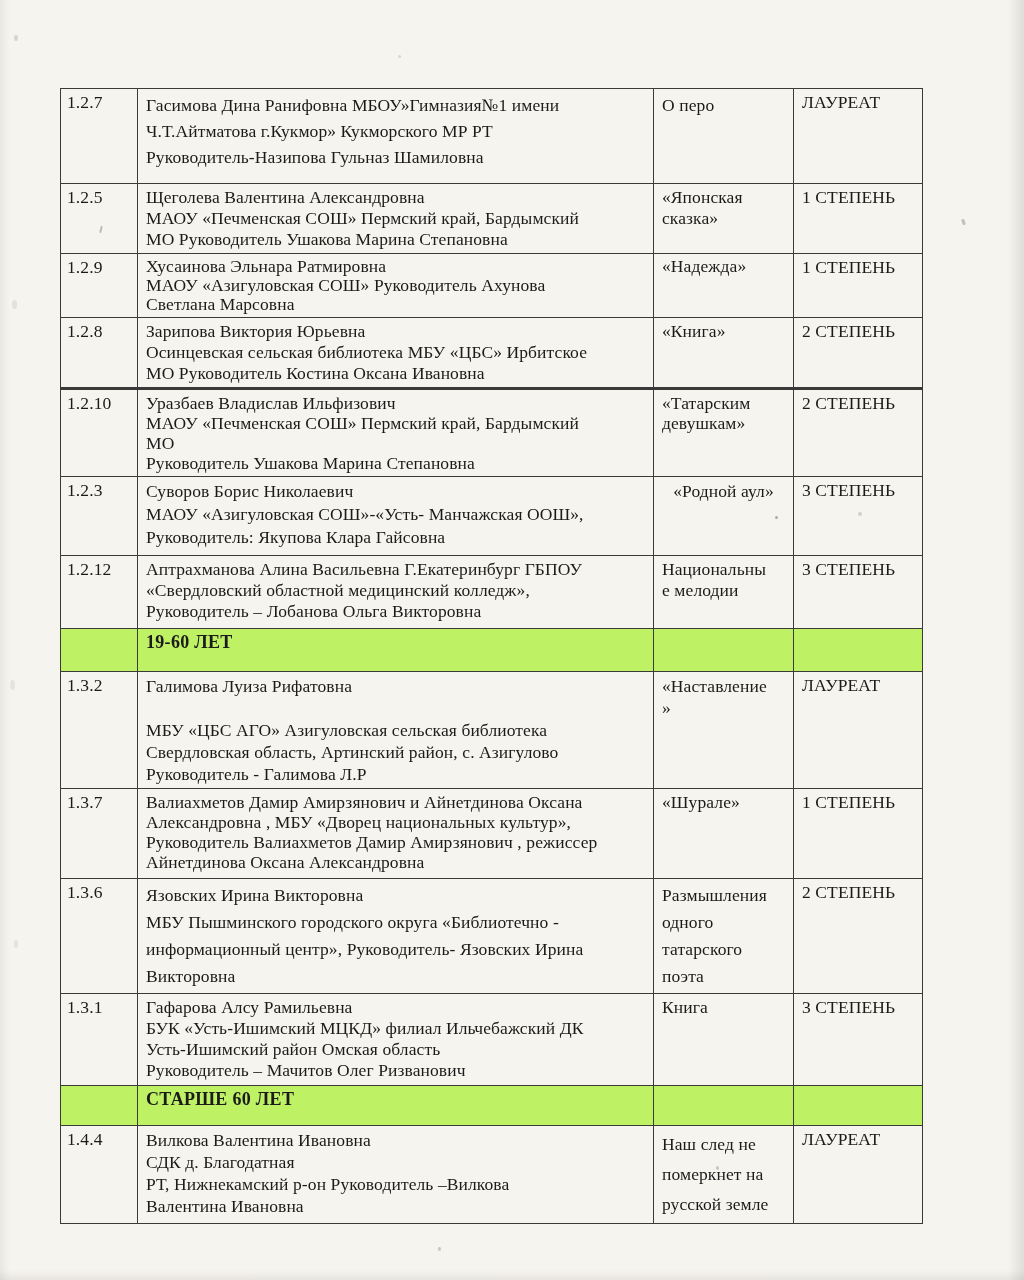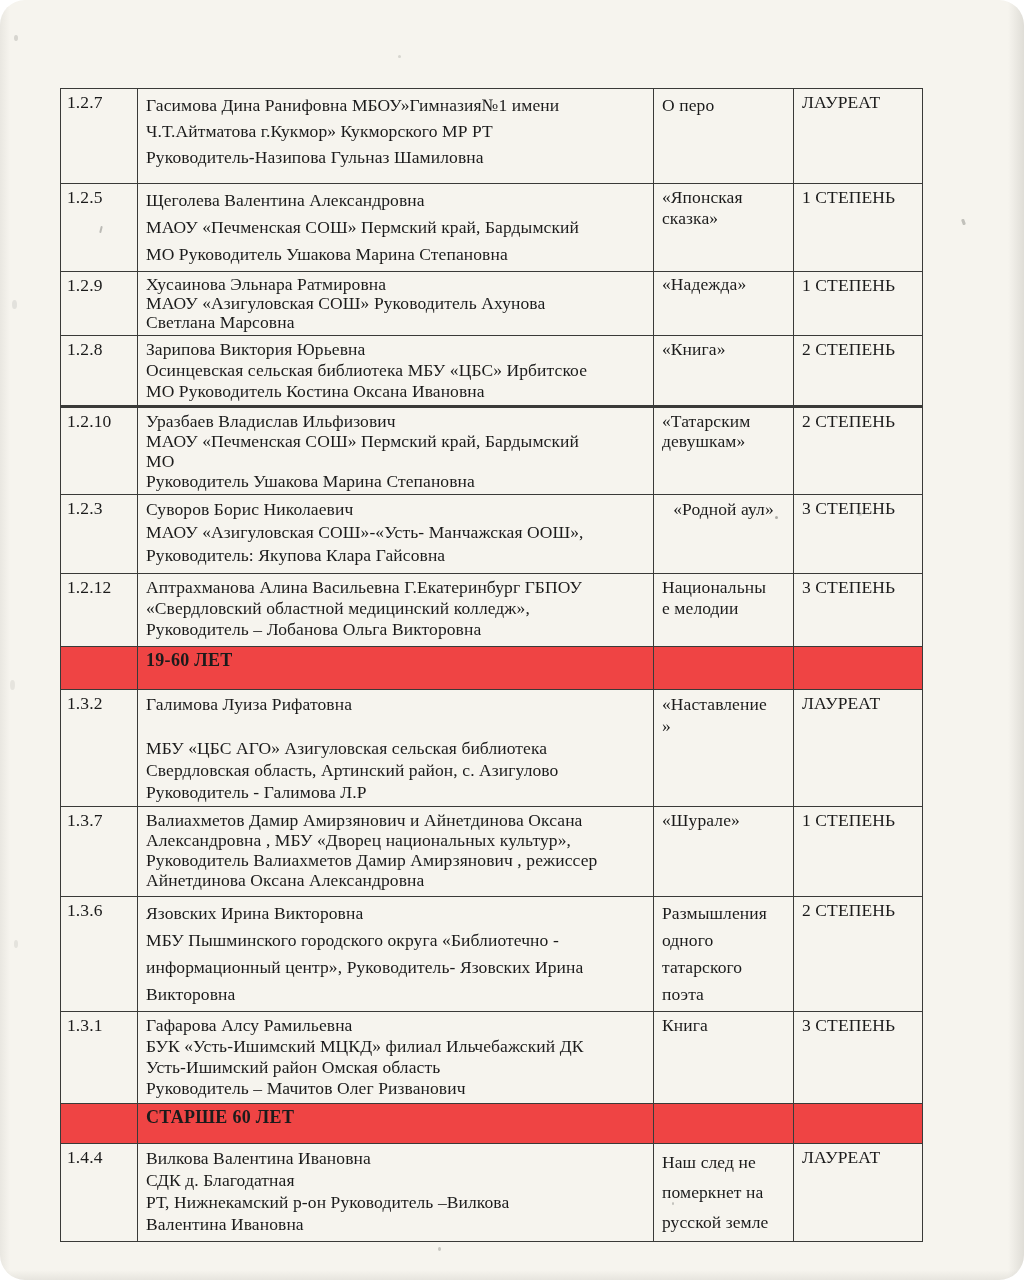--- a/index.html
+++ b/index.html
@@ -4,41 +4,40 @@
 <style>
   html, body { margin: 0; padding: 0; }
   .page {
     position: relative;
     width: 1024px;
     height: 1280px;
     background: #f6f4ee;
     font-family: "Liberation Serif", "DejaVu Serif", serif;
     color: #1b1b1b;
     overflow: hidden;
-    border-radius: 25px;
   }
   table.results {
     position: absolute;
     left: 60px;
     top: 88px;
     width: 862px;
     border-collapse: collapse;
     table-layout: fixed;
   }
   table.results td {
     border: 1.6px solid #3a3a38;
     vertical-align: top;
     padding: 3px 8px 3px 8px;
     font-size: 17.5px;
     line-height: 21px;
     white-space: pre-line;
     letter-spacing: 0.1px;
   }
   table.results td.num { padding-left: 6px; padding-right: 2px; }
-  tr.section-row td { background: #ef4444; }
+  tr.section-row td { background: #bef264; }
   tr.section-row td.participant {
     font-weight: bold;
     font-size: 18px;
     letter-spacing: 0.3px;
   }
   tr.thick-bottom td { border-bottom-width: 3px; }
   
   .speck {
     position: absolute;
     background: #8d8d88;
@@ -79,21 +78,21 @@
         <tr style="height: 95px;">
           <td class="num">1.2.7</td>
           <td class="participant" style="line-height: 26px;">Гасимова Дина Ранифовна МБОУ»Гимназия№1 имени
 Ч.Т.Айтматова г.Кукмор»  Кукморского  МР РТ
 Руководитель-Назипова Гульназ Шамиловна</td>
           <td class="work" style="line-height: 26px;">О перо</td>
           <td class="award">ЛАУРЕАТ</td>
         </tr>
         <tr style="height: 69px;">
           <td class="num">1.2.5</td>
-          <td class="participant" style="line-height: 27px; margin-top: 32px;">Щеголева Валентина Александровна
+          <td class="participant" style="line-height: 21px; margin-top: 32px;">Щеголева Валентина Александровна
 МАОУ «Печменская СОШ» Пермский край, Бардымский
 МО Руководитель Ушакова Марина Степановна</td>
           <td class="work" style="line-height: 21px;">«Японская
 сказка»</td>
           <td class="award">1 СТЕПЕНЬ</td>
         </tr>
         <tr style="height: 63px;">
           <td class="num">1.2.9</td>
           <td class="participant" style="line-height: 19px;">Хусаинова Эльнара Ратмировна
 МАОУ «Азигуловская СОШ» Руководитель Ахунова

